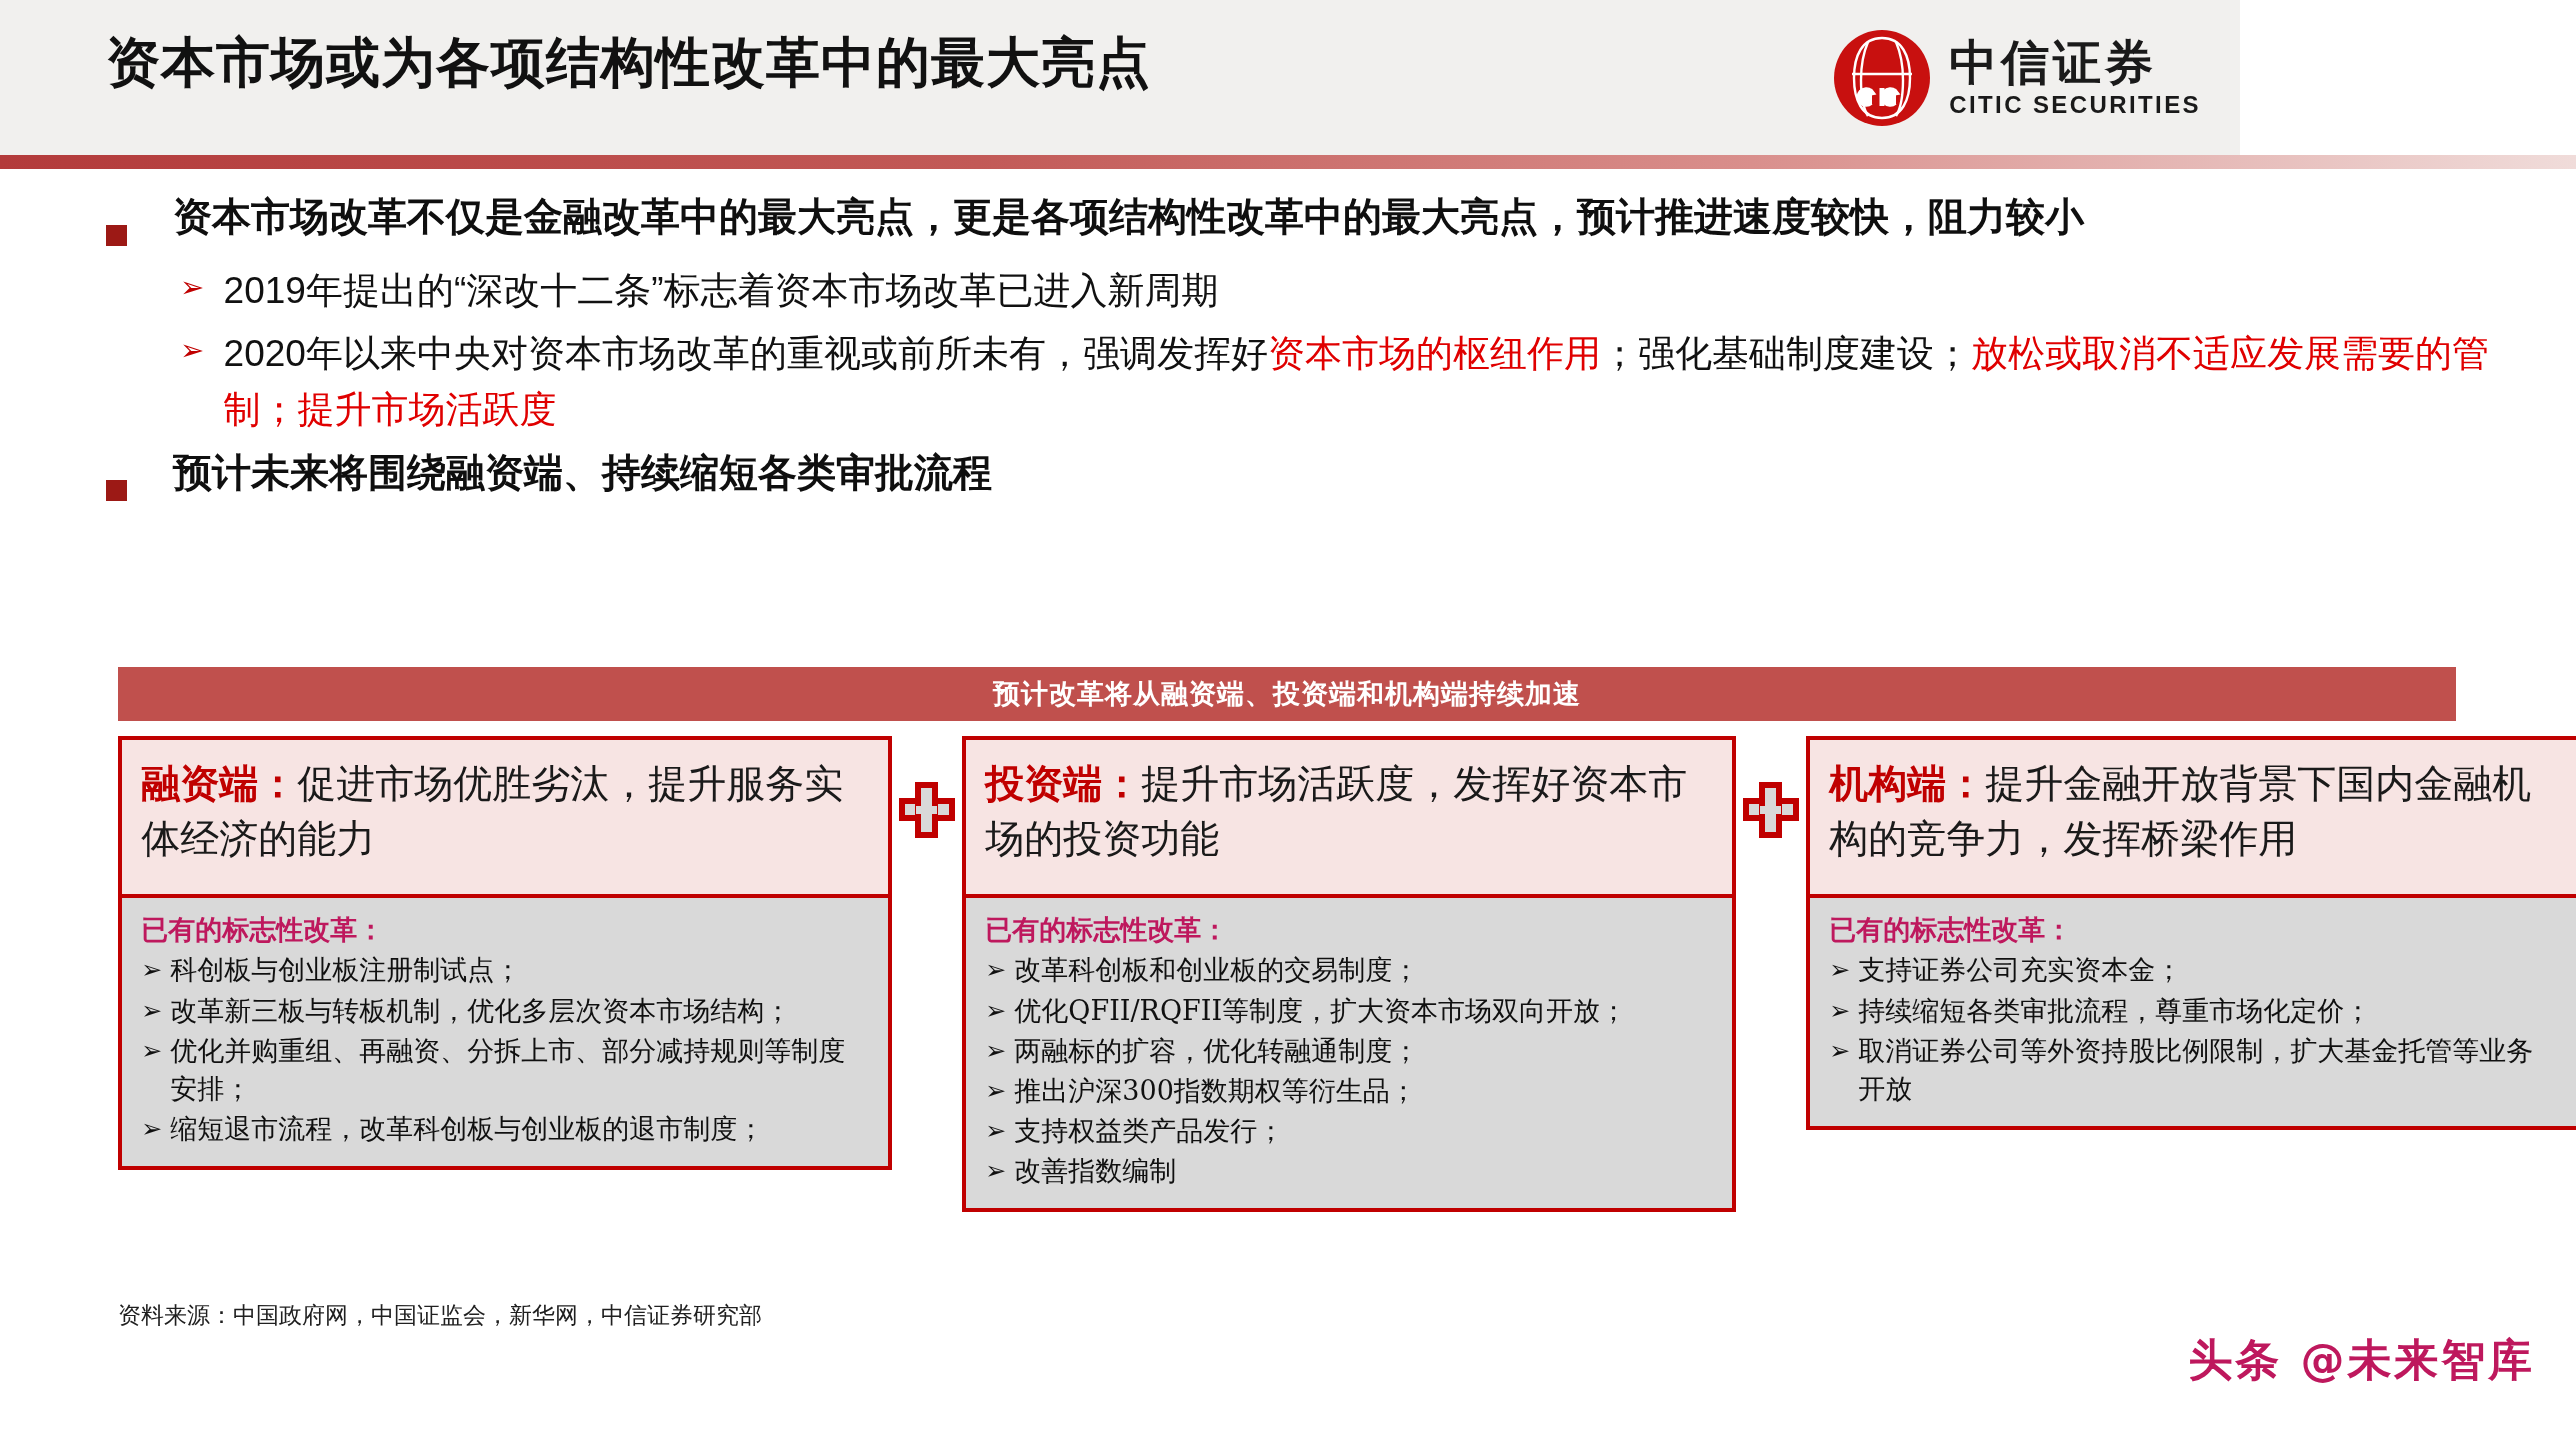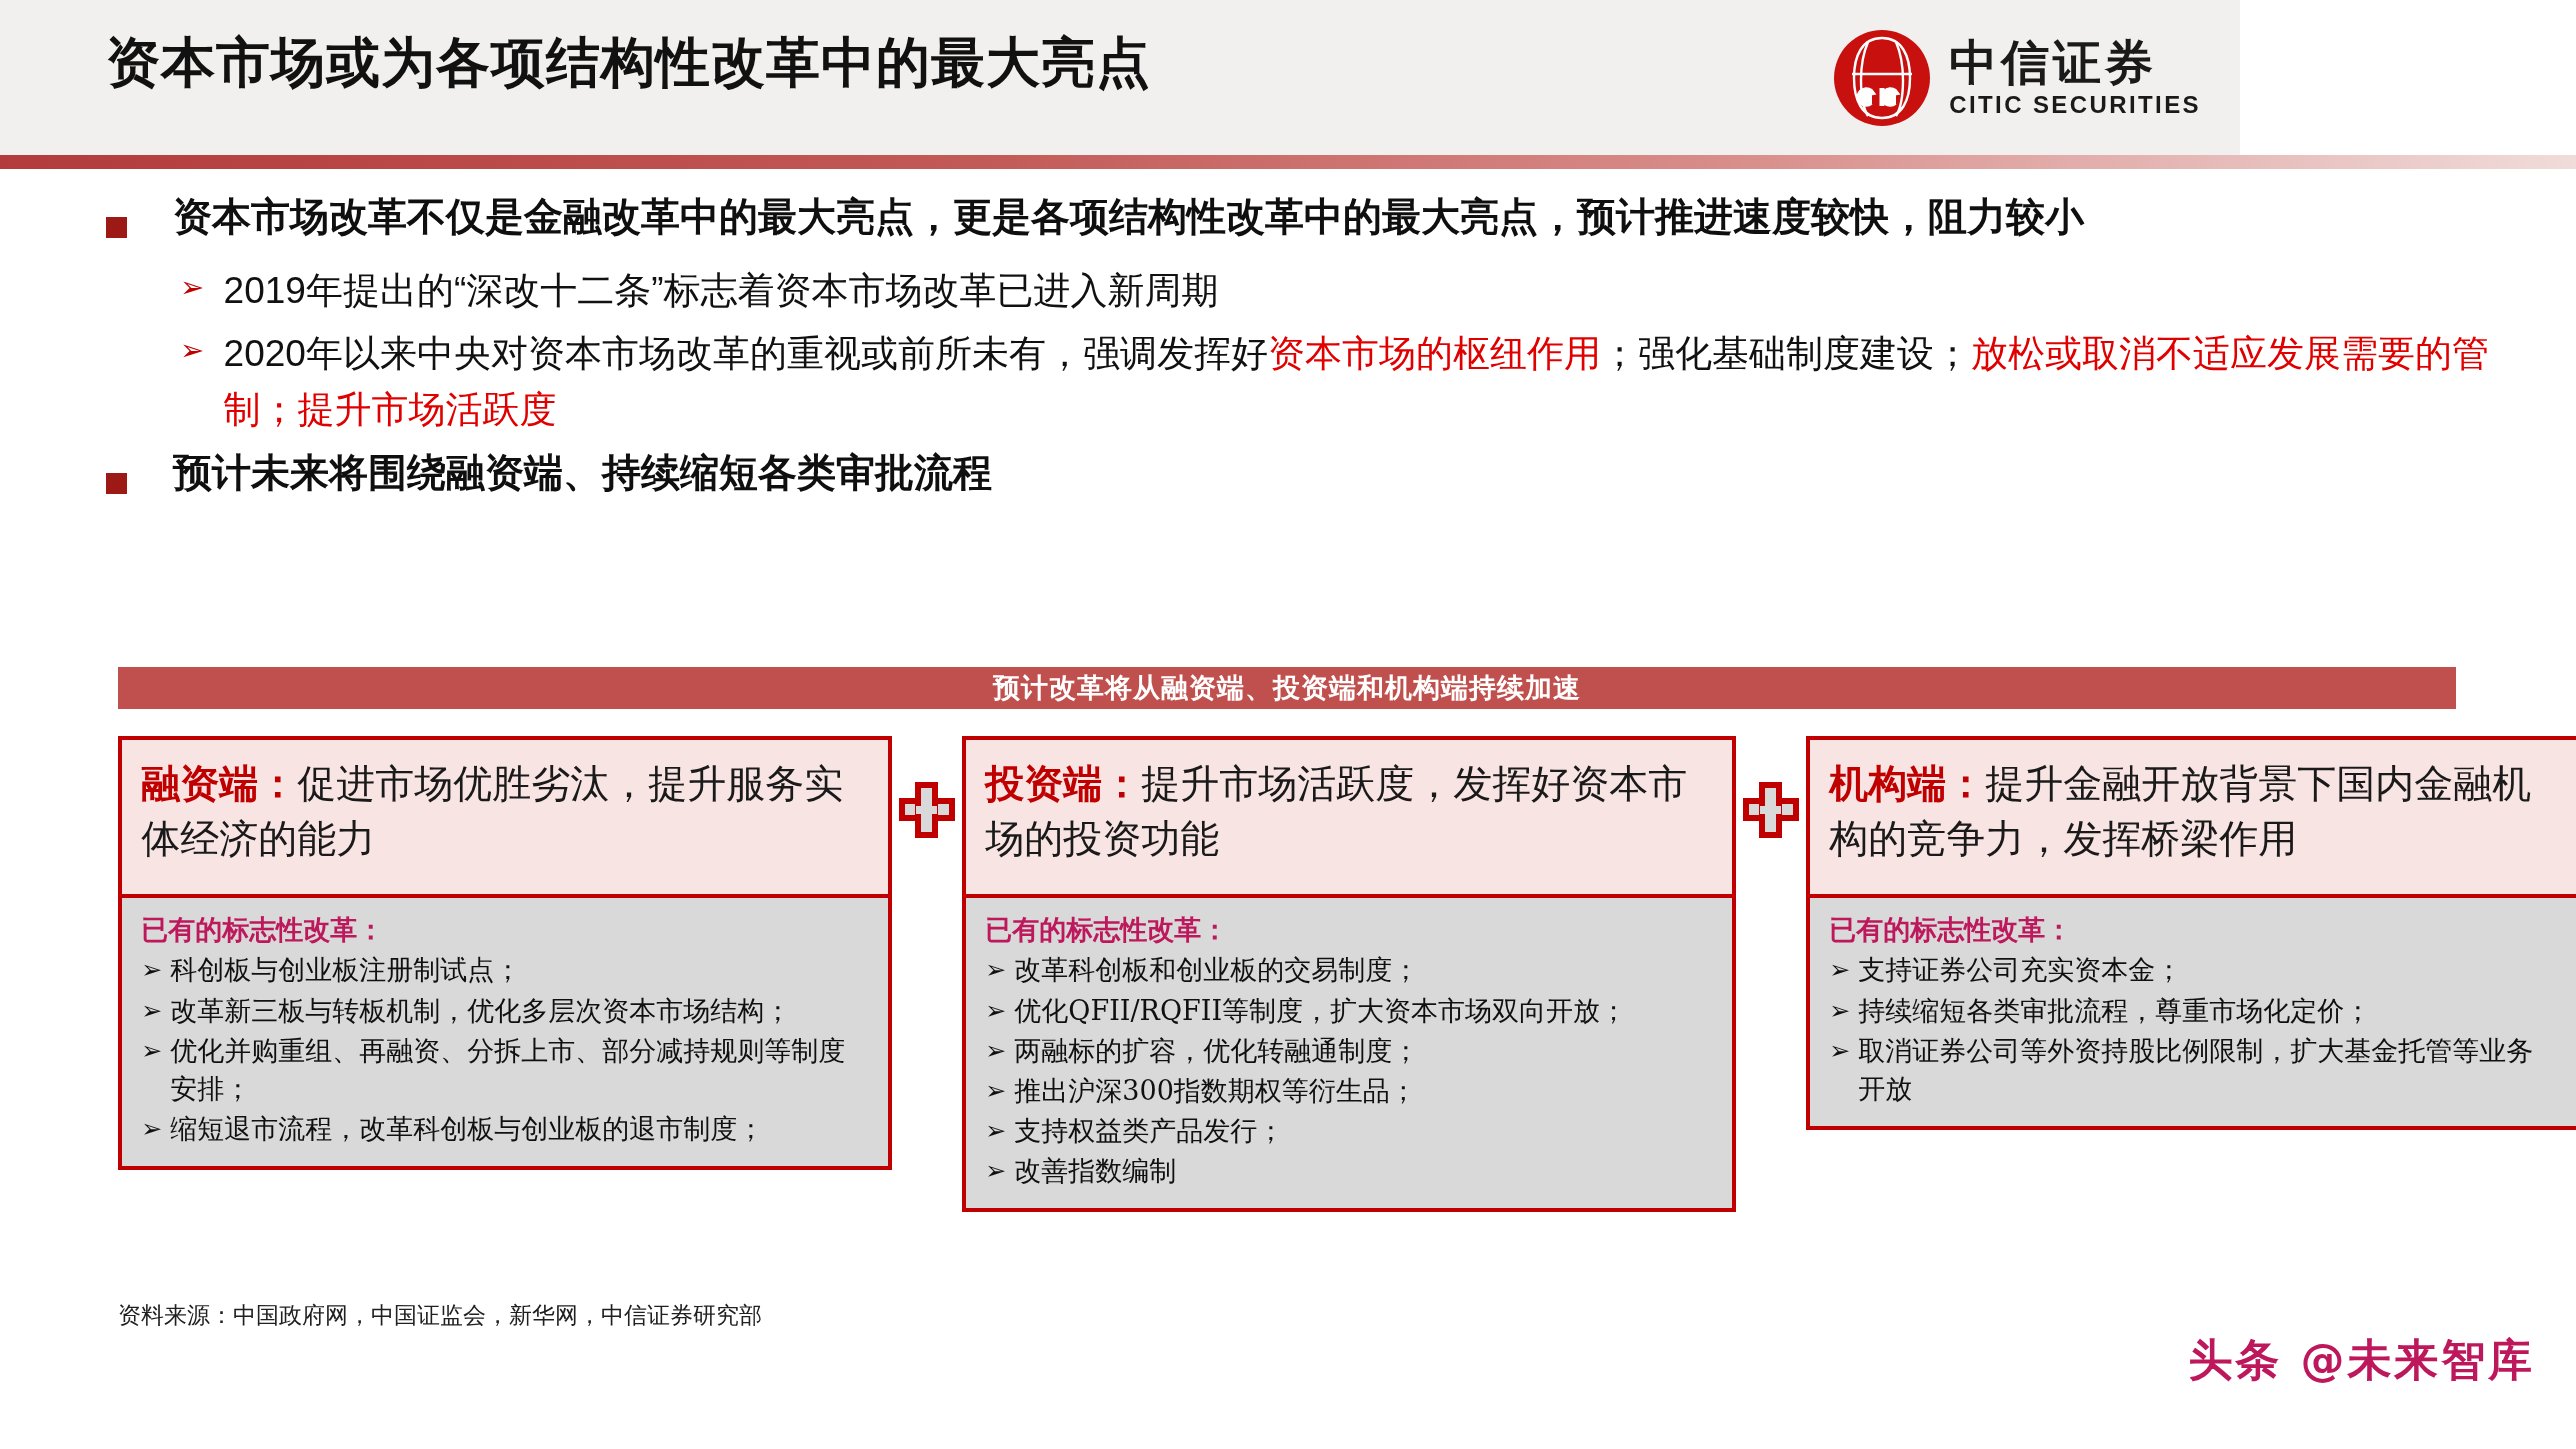--- a/index.html
+++ b/index.html
@@ -63,21 +63,21 @@
     font-weight: bold;
     color: #1a1a1a;
     letter-spacing: 2.4px;
     margin-top: 3.9px;
   }
 
   
   .bullets { position: absolute; left: 0; top: 189px; width: 2576px; }
   .b1 {
     display: flex;
-    align-items: center;
+    align-items: flex-end;
     margin-bottom: 17.4px;
   }
   .b1-marker {
     width: 21px; height: 21px;
     background: #9c1915;
     margin-left: 106px;
     margin-top: 21px;
     flex: 0 0 auto;
   }
   .b1-text {
@@ -109,21 +109,21 @@
     max-width: 2300px;
   }
   .red { color: #e00000; }
 
   
   .banner {
     position: absolute;
     left: 118px;
     top: 667px;
     width: 2338px;
-    height: 42px;
+    height: 54px;
     background: #c0504d;
     color: #ffffff;
     font-size: 27px;
     font-weight: bold;
     display: flex;
     align-items: center;
     justify-content: center;
     letter-spacing: 1px;
   }
 

